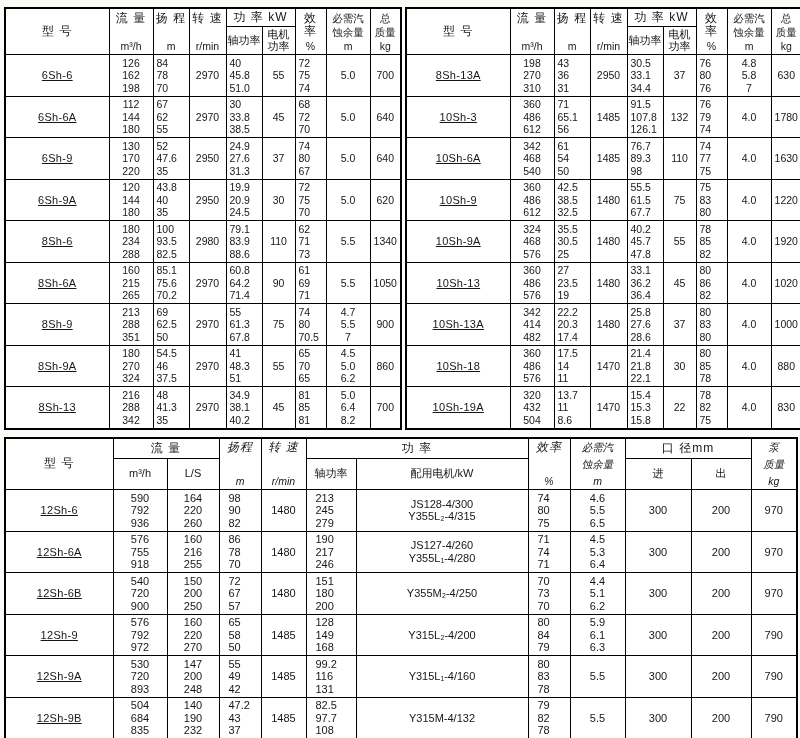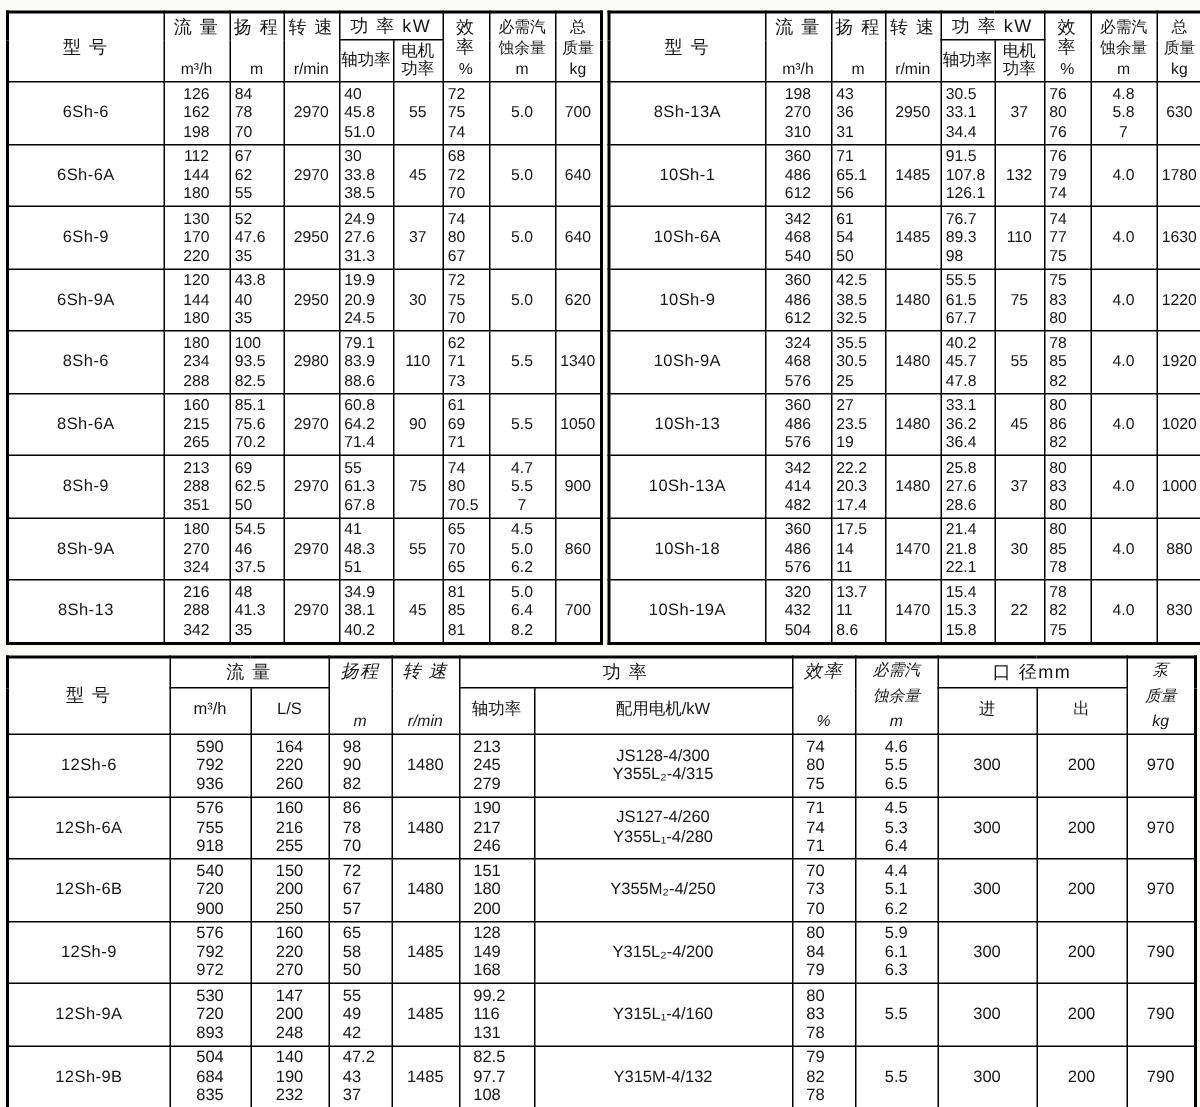--- a/index.html
+++ b/index.html
@@ -45,21 +45,21 @@
   .t1 tr.hr2 { height: 28px; }
   .t2 tr.hb1 { height: 21px; }
   .t2 tr.hb2 { height: 31px; }
   th.th-sub { font-size: 11px; line-height: 11.5px; text-align: center; margin-top: 44px; }
   th.th-group { font-size: 12px; letter-spacing: 1px; }
 
   
   td { padding: 1.5px 0; }
   .ln { font-size: 10.5px; line-height: 12.5px; white-space: nowrap; }
   .c-center .ln { text-align: center; }
-  .c-model  .ln { text-align: center; font-size: 11px; letter-spacing: 0.3px; }
+  .c-model  .ln { text-align: center; font-size: 11px; letter-spacing: 0.3px; text-decoration: underline; }
   .c-left   .ln { text-align: left; padding-left: 3px; }
   .c-left2  .ln { text-align: left; padding-left: 9px; }
   .t2 .ln { font-size: 11px; line-height: 12.5px; }
 </style>
 </head>
 <body>
 
 <div class="page">
 
   <div class="top-tables">
@@ -572,21 +572,21 @@
               <div class="ln">4.8</div>
               <div class="ln">5.8</div>
               <div class="ln">7</div>
             </td>
             <td class="c-center">
               <div class="ln">630</div>
             </td>
           </tr>
           <tr>
             <td class="c-model">
-              <div class="ln">10Sh-1</div>
+              <div class="ln">10Sh-3</div>
             </td>
             <td class="c-center">
               <div class="ln">360</div>
               <div class="ln">486</div>
               <div class="ln">612</div>
             </td>
             <td class="c-left">
               <div class="ln">71</div>
               <div class="ln">65.1</div>
               <div class="ln">56</div>

